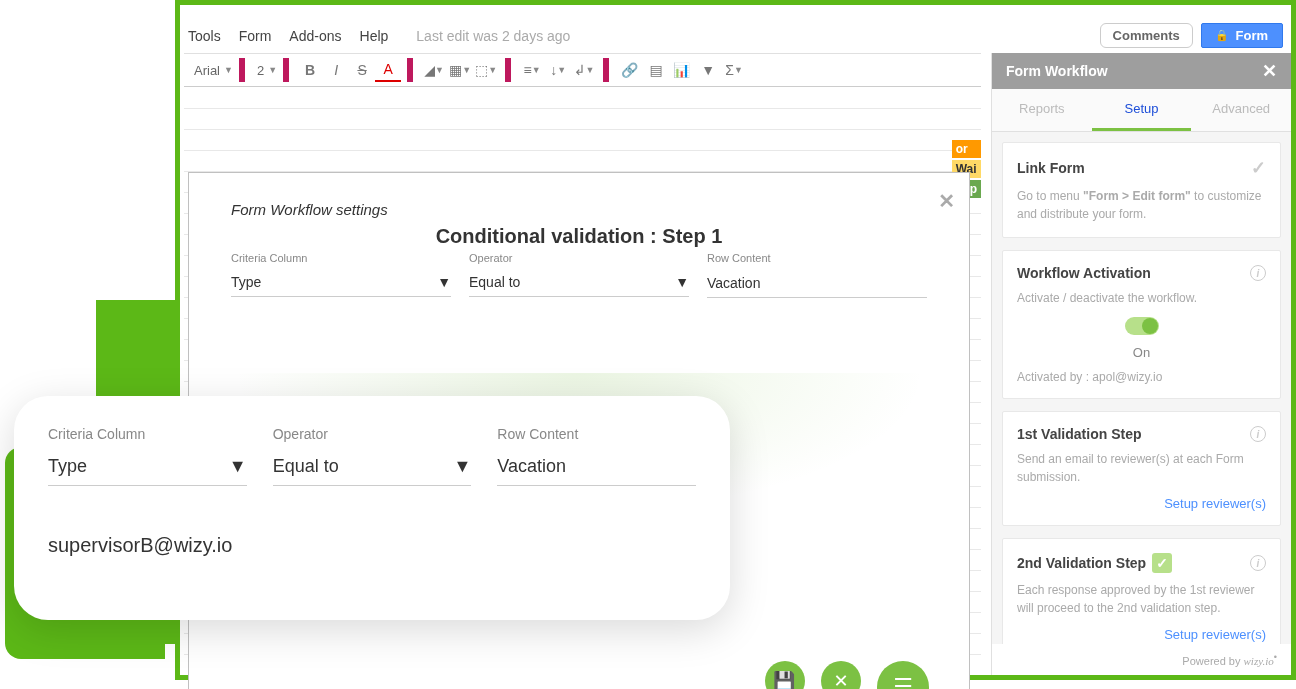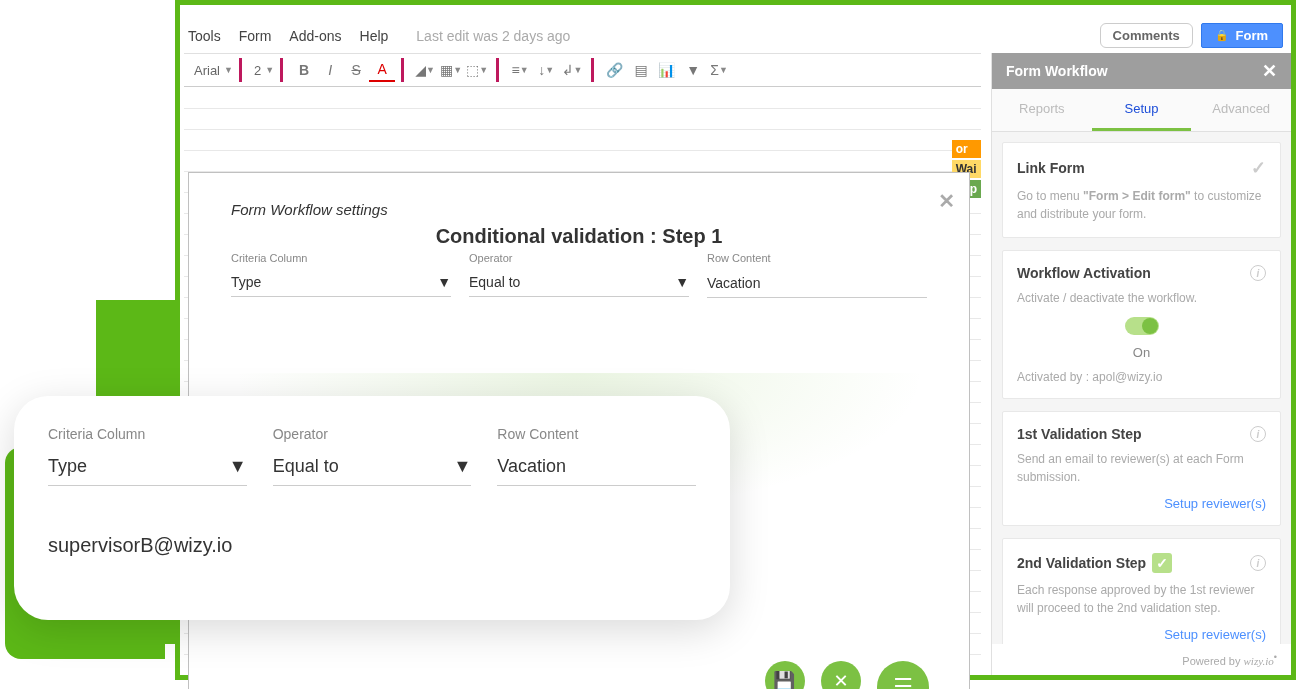--- a/index.html
+++ b/index.html
@@ -6,21 +6,21 @@
 body { font-family: Arial, sans-serif; background: #fff; width: 1296px; height: 689px; position: relative; overflow: hidden; }
 .green-frame { position: absolute; left: 175px; top: 0; width: 1121px; height: 680px; border: 5px solid #5cb817; background: #fff; }
 .menu-bar { position: absolute; top: 18px; left: 8px; right: 8px; display: flex; align-items: center; gap: 18px; font-size: 14px; color: #444; }
 .menu-item { cursor: pointer; }
 .menu-status { color: #aaa; margin-left: 10px; }
 .menu-right { margin-left: auto; display: flex; gap: 8px; align-items: center; }
 .comments-btn { background: #fff; border: 1px solid #ccc; border-radius: 6px; padding: 4px 12px; font-size: 13px; font-weight: bold; color: #666; cursor: pointer; }
 .share-btn { background: #4d90fe; color: #fff; border: 1px solid #3079ed; border-radius: 2px; padding: 4px 14px; font-size: 13px; font-weight: bold; cursor: pointer; display: flex; align-items: center; gap: 6px; }
 .lock-icon { font-size: 11px; }
 .toolbar { position: absolute; top: 48px; left: 4px; right: 310px; height: 34px; border-top: 1px solid #e0e0e0; border-bottom: 1px solid #ccc; display: flex; align-items: center; gap: 2px; padding: 0 4px; }
-.tb-group { display: flex; align-items: center; gap: 0; border-right: 3px solid #be185d; padding: 0 6px; height: 24px; }
+.tb-group { display: flex; align-items: center; gap: 0; border-right: 6px solid #be185d; padding: 0 6px; height: 24px; }
 .tb-group:last-child { border-right: none; }
 .tb-btn { width: 26px; height: 24px; display: flex; align-items: center; justify-content: center; color: #777; cursor: pointer; font-size: 14px; }
 .tb-font { font-size: 13px; color: #666; padding-right: 4px; }
 .tb-size { font-size: 13px; color: #666; padding: 0 4px; }
 .tb-drop { color: #888; font-size: 9px; }
 .text-red { color: #d00; border-bottom: 2px solid #d00; }
 .spreadsheet-bg { position: absolute; top: 83px; left: 4px; right: 310px; bottom: 4px; background: repeating-linear-gradient(to bottom, #fff 0, #fff 20px, #e8e8e8 20px, #e8e8e8 21px); }
 .bg-cells { position: absolute; right: 0; top: 52px; display: flex; flex-direction: column; gap: 2px; font-size: 12px; color: #fff; }
 .bg-cell { padding: 2px 4px; font-weight: bold; }
 .side-panel { position: absolute; top: 48px; right: 0; width: 300px; bottom: 0; background: #fff; border-left: 1px solid #e0e0e0; display: flex; flex-direction: column; }

